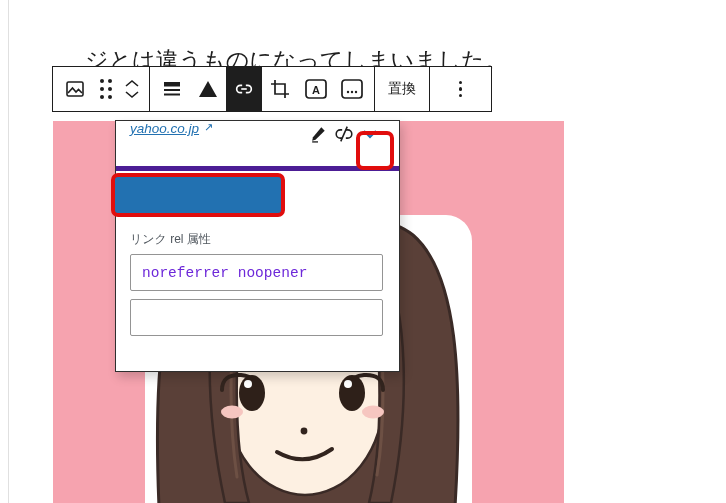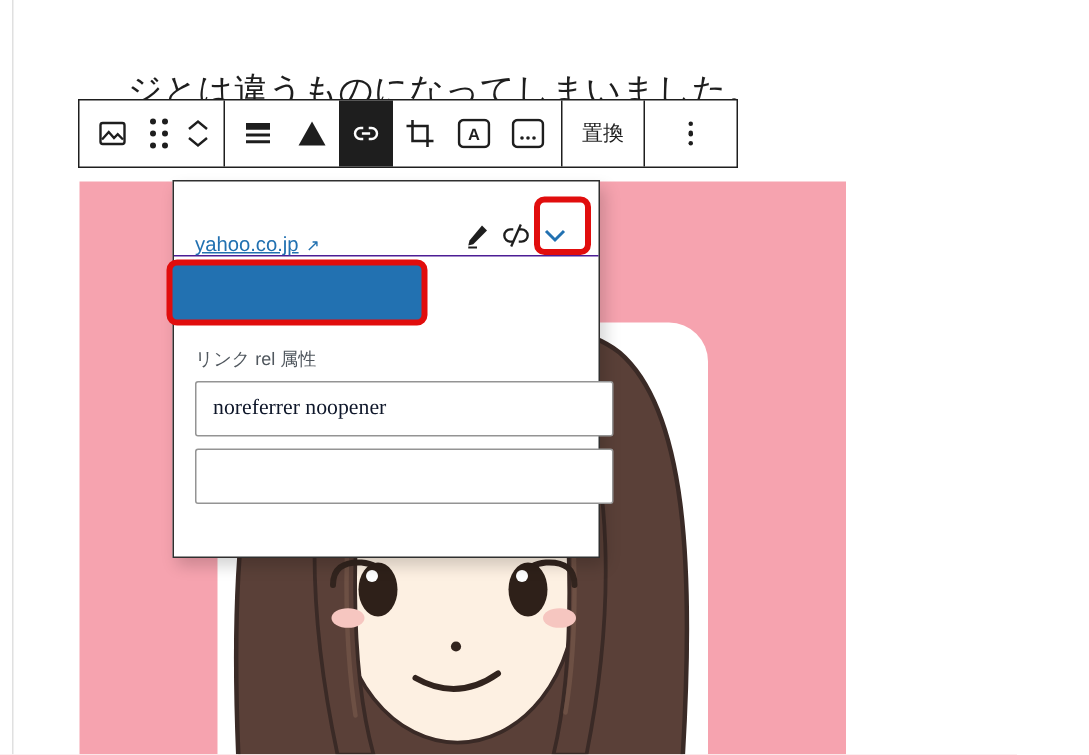--- a/index.html
+++ b/index.html
@@ -34,38 +34,38 @@
     color:#1e1e1e; cursor:pointer; font-family:Liberation Serif, serif; }
   .kebab { display:flex; flex-direction:column; gap:3px; align-items:center; }
   .kebab i { width:3.5px; height:3.5px; border-radius:50%; background:#1e1e1e; }
   .dots6 { display:grid; grid-template-columns:5px 5px; grid-auto-rows:5px; gap:3px; }
   .dots6 i { width:4px; height:4px; border-radius:50%; background:#1e1e1e; }
   .mover { display:flex; flex-direction:column; gap:2px; align-items:center; }
 
   
   .popover { position:absolute; left:115px; top:120px; width:285px; height:252px;
     background:#fff; border:1px solid #2f2f2f; box-shadow:3px 5px 10px rgba(0,0,0,.18); z-index:10; }
-  .pop-header { height:50px; display:flex; align-items:flex-end; padding:0 16px 0 14px;
-    border-bottom:1px solid #4c1d95; }
+  .pop-header { height:50px; display:flex; align-items:flex-start; padding:0 16px 0 14px;
+    border-bottom:5px solid #4c1d95;font-style:italic; }
   .pop-url { font-size:13.5px; color:#2271b1; text-decoration:underline; cursor:pointer; }
   .pop-arrow { font-size:11px; color:#2271b1; margin-left:5px; cursor:pointer; }
   .pop-spacer { flex:1; }
   .icon-btn { width:26px; height:26px; background:none; border:none; display:flex;
     align-items:center; justify-content:center; cursor:pointer; }
   .pop-body { padding:10px 14px 0 14px; }
   .toggle-row { display:flex; align-items:center; height:36px; margin:4px 0 10px 0; }
   .toggle { position:relative; width:37px; height:19px; border-radius:10px; background:#2271b1;
     border:1.5px solid #135e96; cursor:pointer; flex:0 0 auto; }
   .toggle .knob { position:absolute; right:2px; top:1.5px; width:13px; height:13px;
     border-radius:50%; background:#fff; }
   .toggle-label { font-size:13px; margin-left:11px; color:#1e1e1e; }
   .field-label { font-size:12px; color:#50575e; margin:6px 0 6px 0; }
-  .field-input { width:279px; height:37px; border:1px solid #949494; border-radius:2px;
-    background:#fff; font-size:14.5px; color:#0f172a; padding:0 11px;
-    font-family:Liberation Serif, serif; margin-bottom:8px; }
+  .field-input { width:253px; height:37px; border:1px solid #949494; border-radius:2px;
+    background:#fff; font-size:14.5px; color:#6d28d9; padding:0 11px;
+    font-family:Liberation Mono, monospace; margin-bottom:8px; }
 
   
   .red-box { position:absolute; border:4px solid #e10d0d; border-radius:7px; z-index:12; }
   .red-box.chevron { left:356px; top:131px; width:38px; height:39px; }
   .red-box.toggle  { left:111px; top:173px; width:174px; height:44px; }
 </style>
 </head>
 <body>
 
 <div id="stage">

